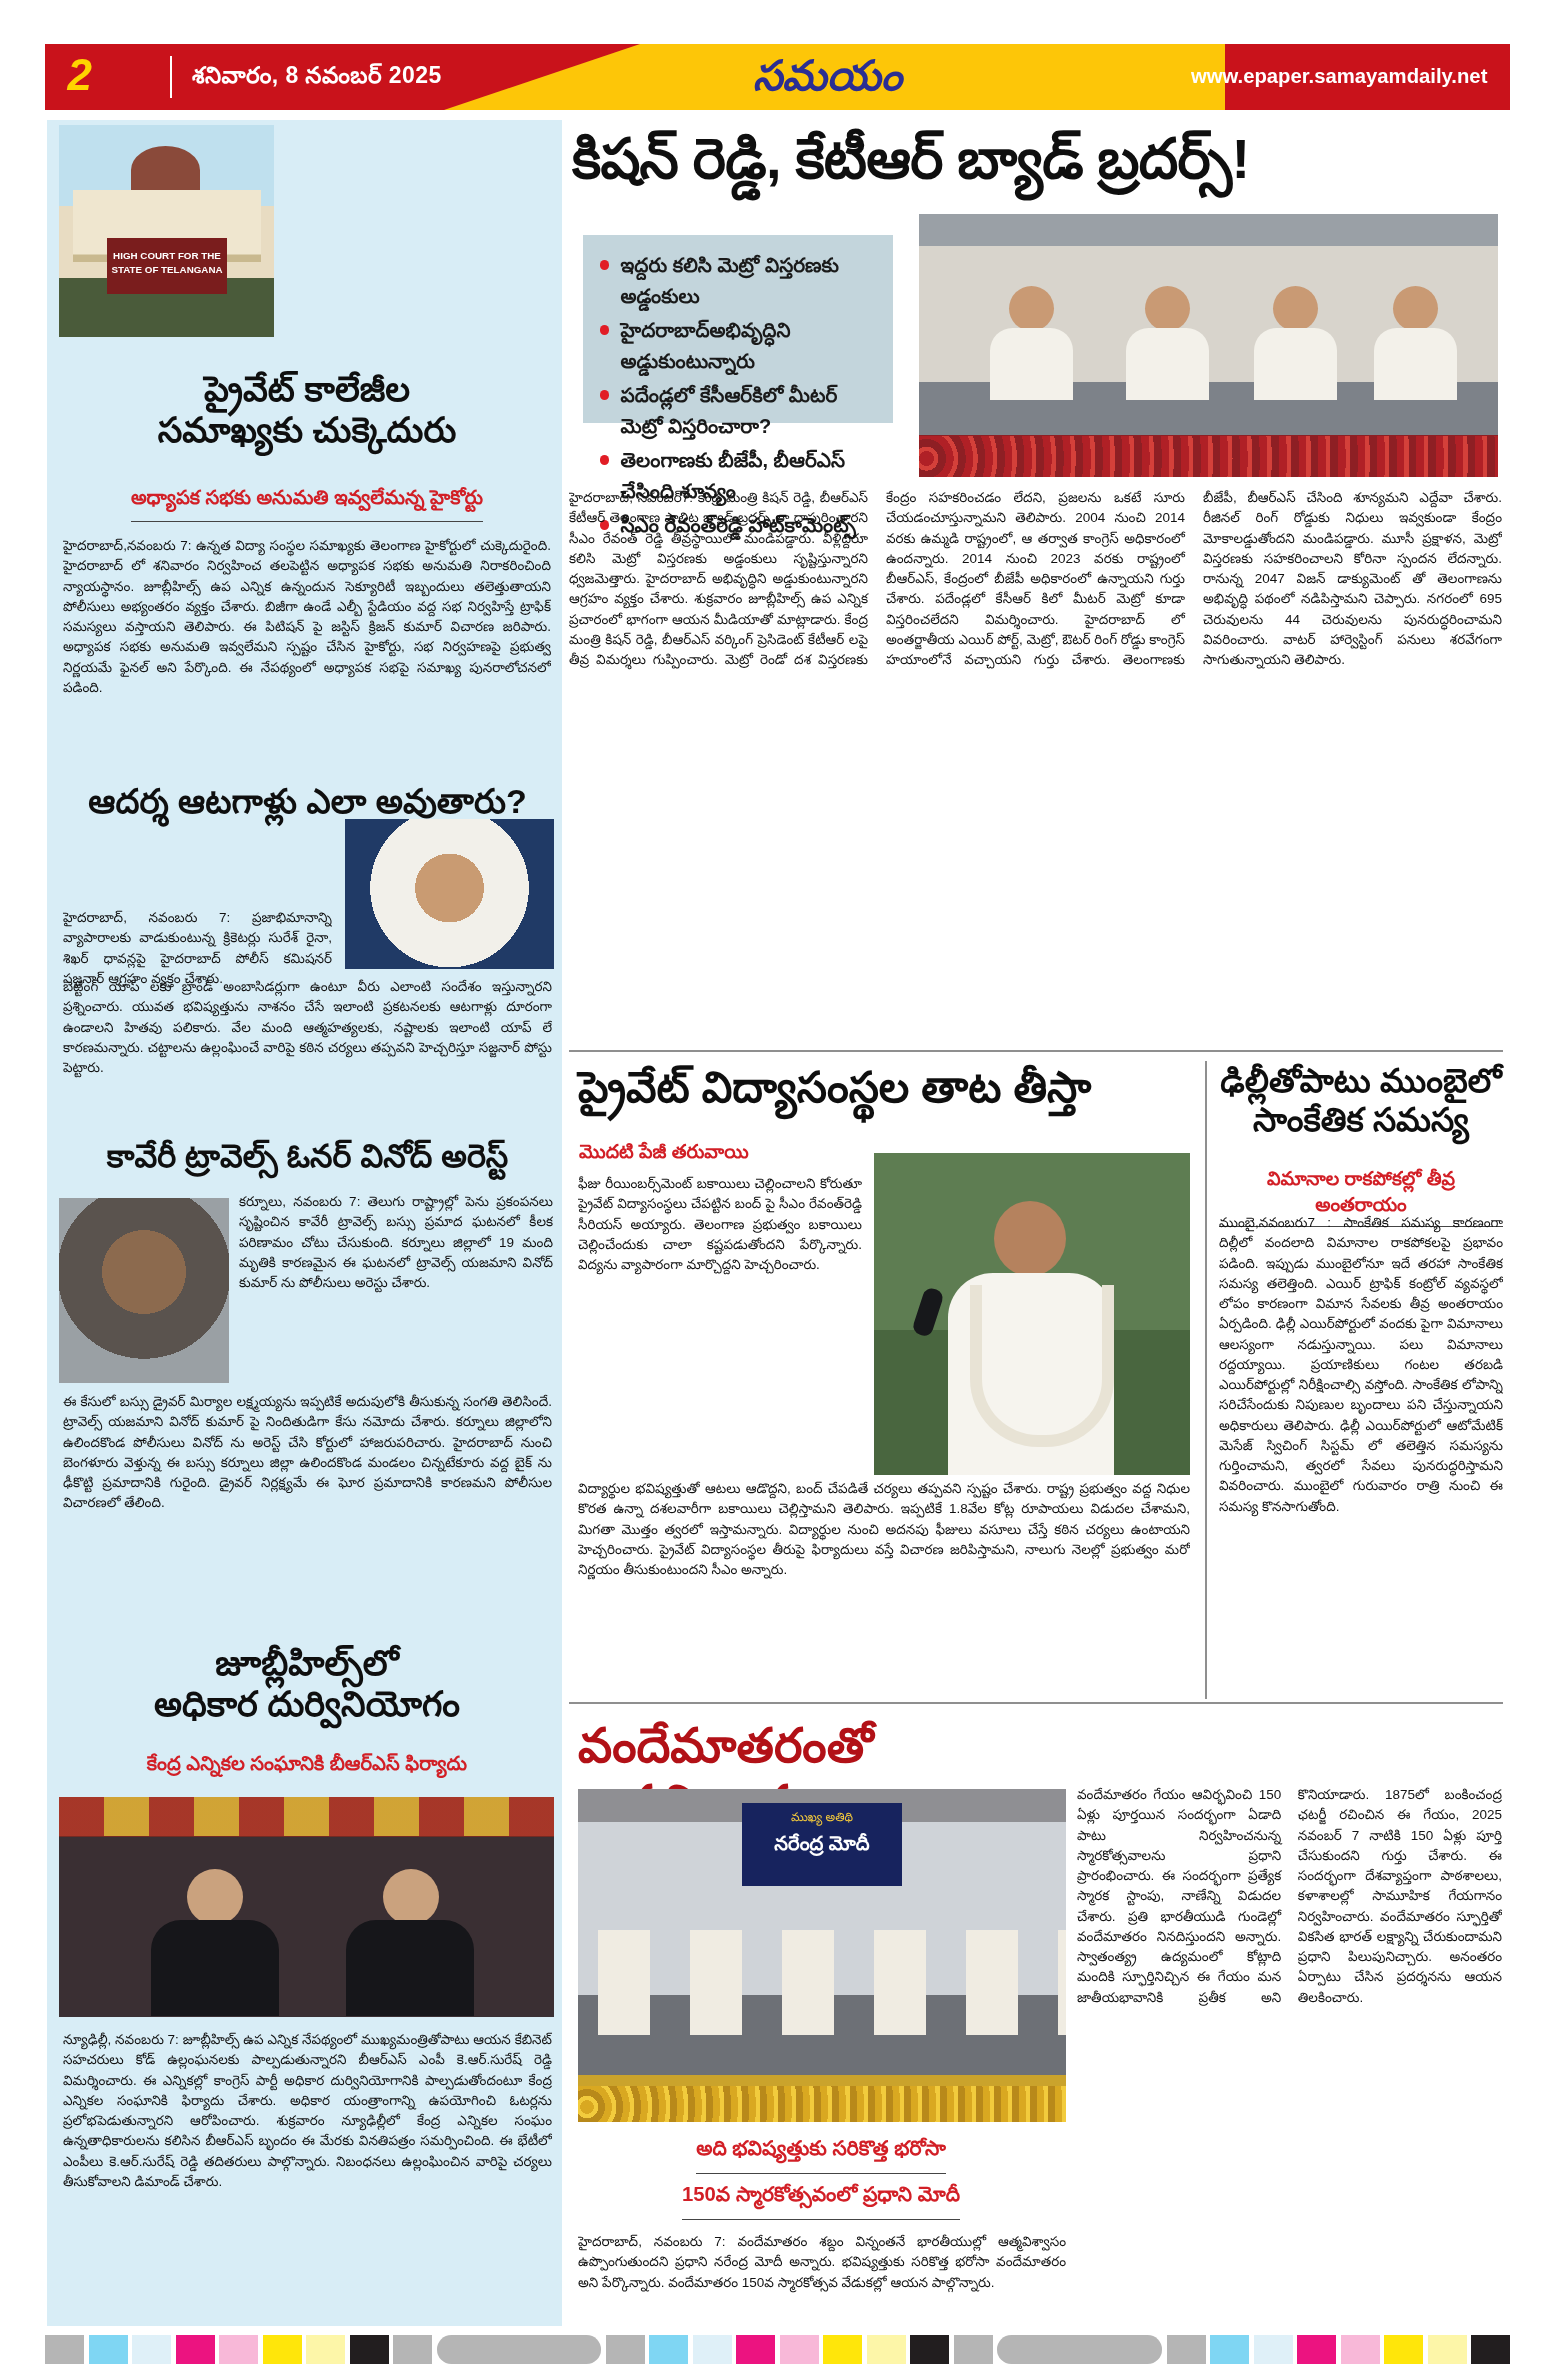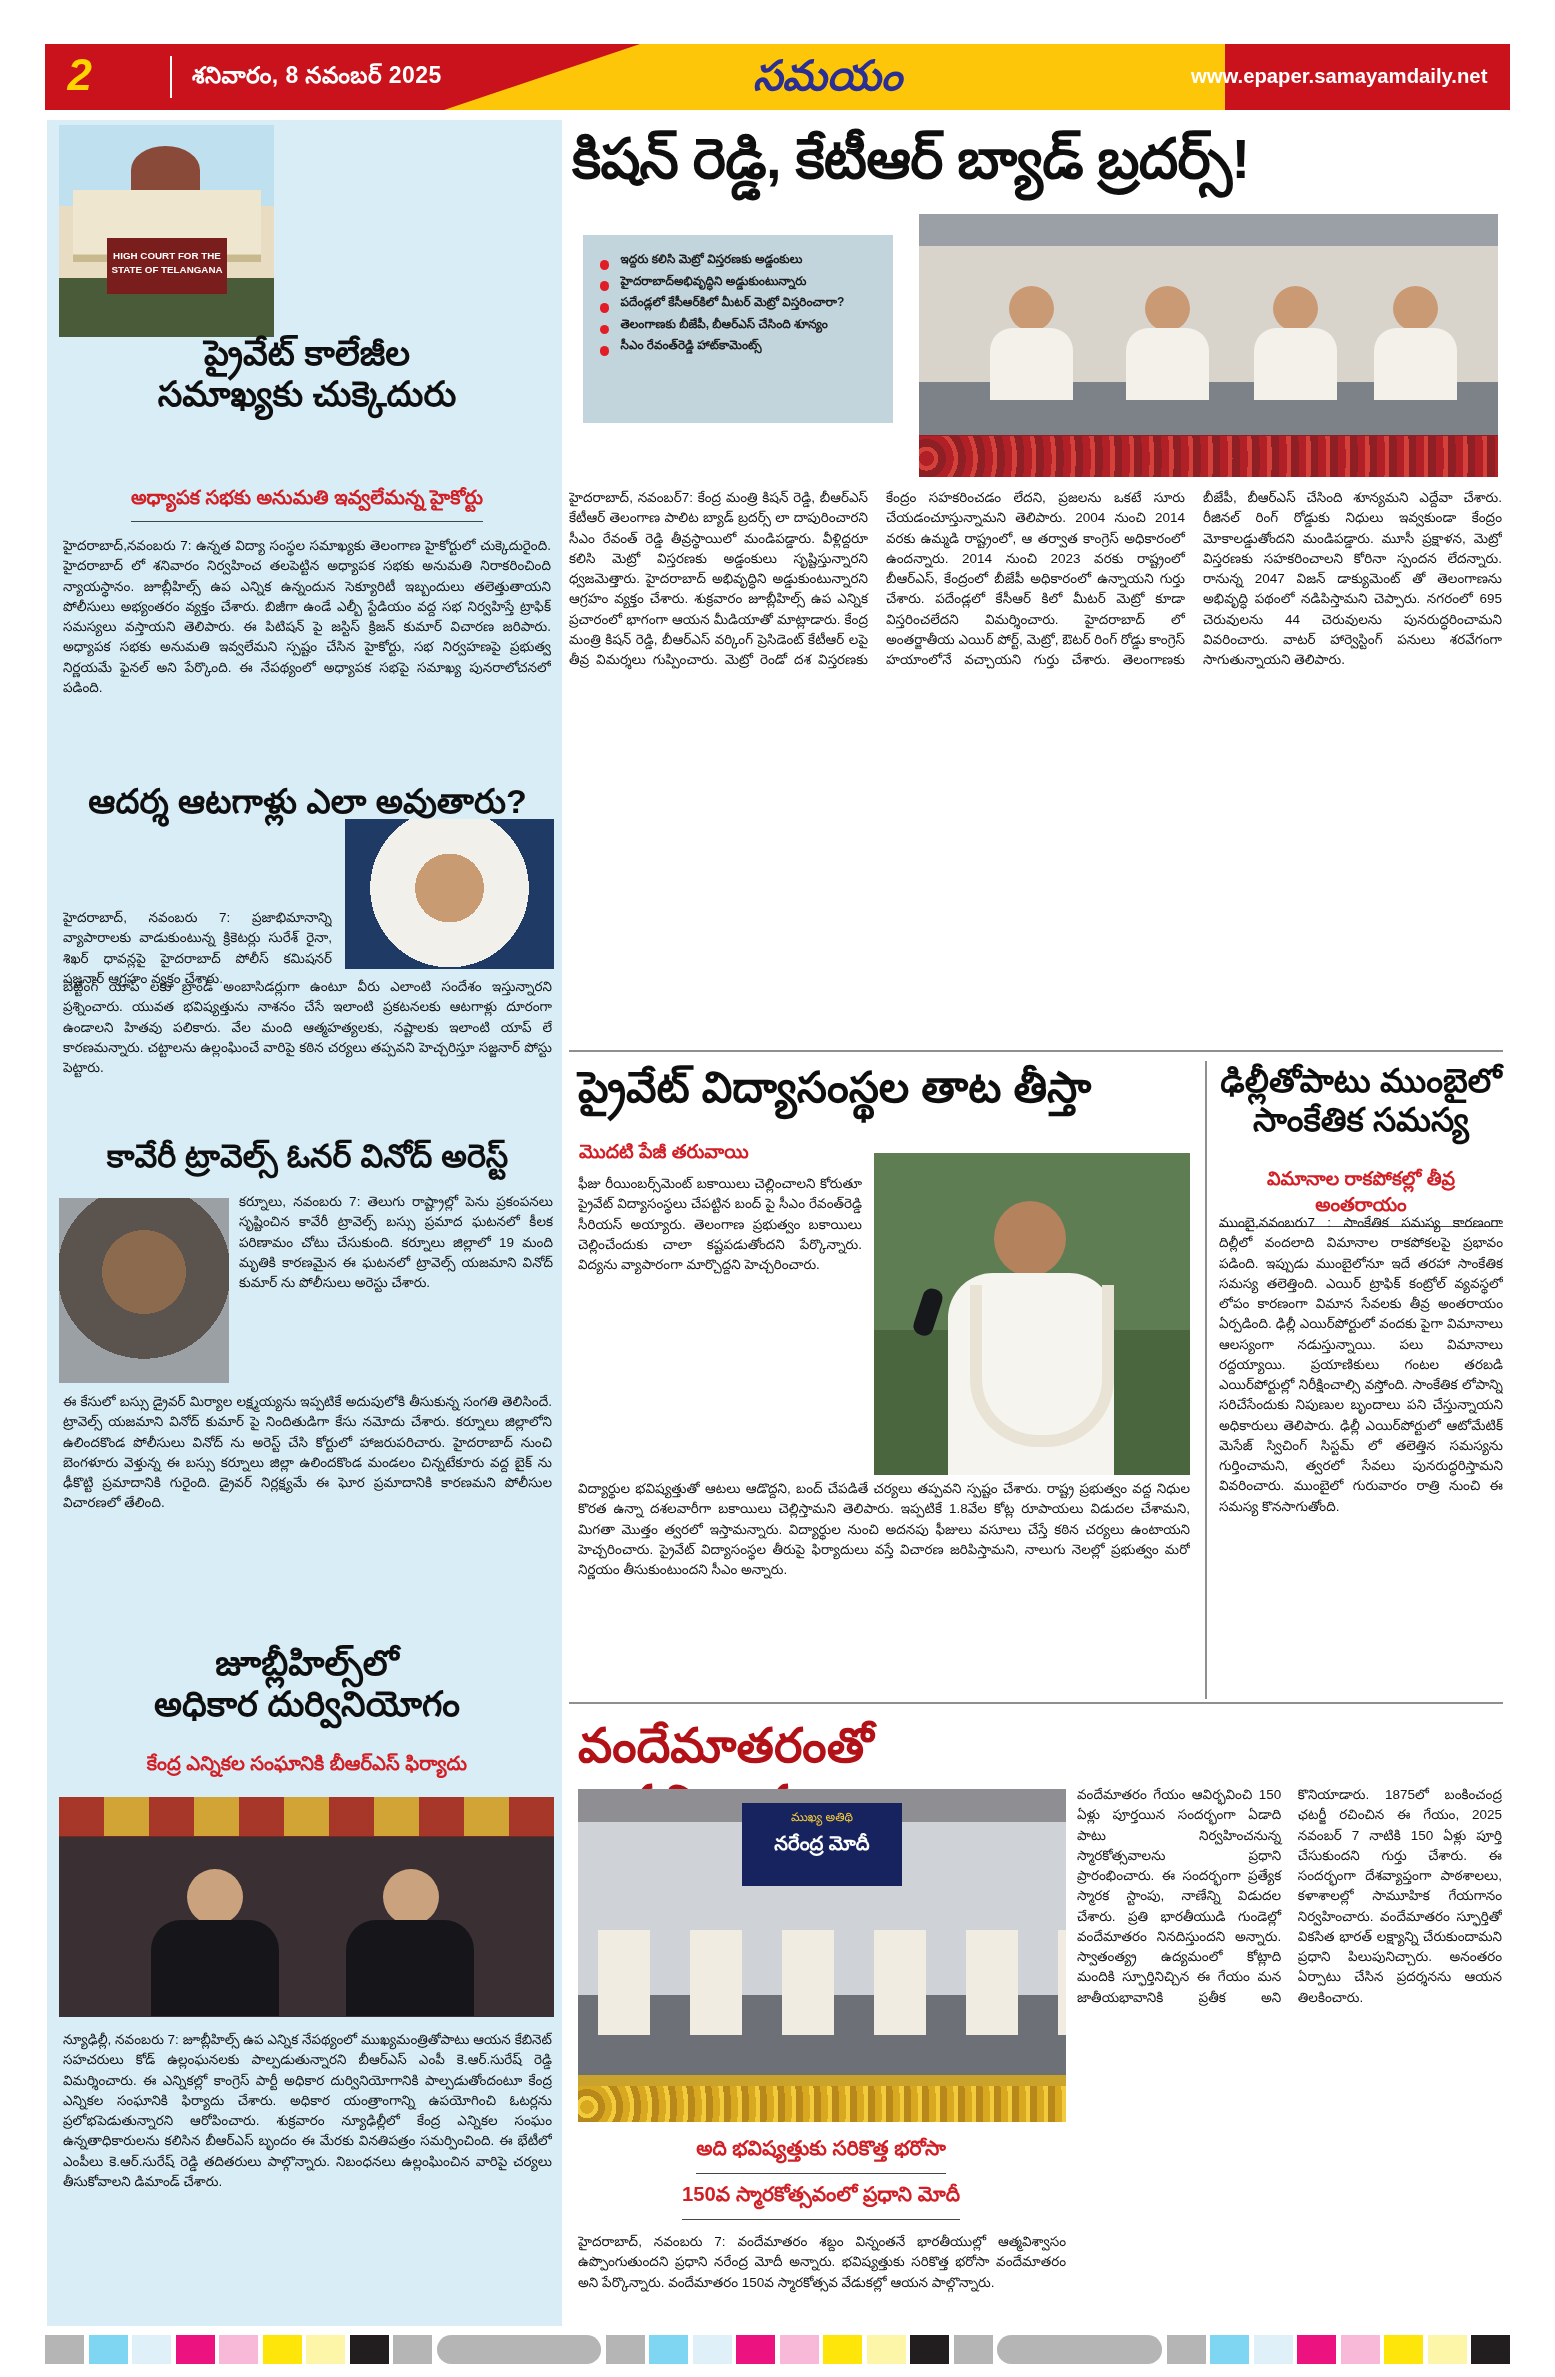--- a/index.html
+++ b/index.html
@@ -22,21 +22,21 @@
   .vline{position:absolute;width:1.5px;background:#8f8f8f;}
   
   #left-panel{position:absolute;left:47px;top:120px;width:515px;height:2206px;background:#d8edf6;}
   .photo{position:absolute;overflow:hidden;}
   #photo-highcourt{left:59px;top:125px;width:215px;height:212px;
      background:linear-gradient(180deg,#bfe0ee 0 38%,#e8dcc2 38% 72%,#4a5b3a 72% 100%);}
   #photo-highcourt .dome{position:absolute;left:72px;top:21px;width:69px;height:48px;border-radius:50% 50% 0 0;background:#8a4a3a;}
   #photo-highcourt .bldg{position:absolute;left:13.5px;top:65px;width:188px;height:72px;background:#efe6cf;box-shadow:inset 0 -7.5px 0 #c9b98f;}
   #hc-sign{position:absolute;left:48px;top:113px;width:120px;height:56px;background:#7a1d1d;color:#fff;
      font-size:9.8px;font-weight:bold;text-align:center;padding-top:10.5px;line-height:1.5;box-sizing:border-box;}
-  #hl-colleges{position:absolute;left:63px;top:332px;width:488px;text-align:center;font-size:35px;}
+  #hl-colleges{position:absolute;left:63px;top:368px;width:488px;text-align:center;font-size:35px;}
   #sub-colleges{position:absolute;left:63px;top:486px;width:488px;text-align:center;font-size:19.6px;}
   #sub-colleges span{display:inline-block;border-bottom:1.5px solid #444;padding-bottom:7.5px;}
   #body-colleges{position:absolute;left:63px;top:536px;width:488px;height:215px;overflow:hidden;}
   #hl-players{position:absolute;left:59px;top:757px;width:497px;text-align:center;font-size:34px;margin-top:24px;}
   #sub-players{position:absolute;left:63px;top:819px;width:278px;font-size:19px;border-bottom:1.5px solid #444;padding-bottom:9px;}
   #photo-commissioner{left:345px;top:819px;width:209px;height:150px;
      background:radial-gradient(circle at 50% 46%,#c99b72 0 26%,#f2f0ea 26% 60%,#203a66 60% 100%);}
   #body-players-a{position:absolute;left:63px;top:908px;width:269px;height:111px;overflow:hidden;}
   #body-players-b{position:absolute;left:63px;top:977px;width:489px;height:149px;overflow:hidden;}
   #hl-kaveri{position:absolute;left:59px;top:1138px;width:497px;text-align:center;font-size:32px;}
@@ -52,21 +52,21 @@
      background:repeating-linear-gradient(90deg,#b33a2a 0 45px,#e8c23a 45px 90px);opacity:.8;}
   #photo-jubilee .head1,#photo-jubilee .head2{position:absolute;top:72px;width:56px;height:56px;border-radius:50%;background:#caa27e;}
   #photo-jubilee .head1{left:128px;} #photo-jubilee .head2{left:324px;}
   #photo-jubilee .suit1,#photo-jubilee .suit2{position:absolute;top:123px;width:128px;height:96px;border-radius:30px 30px 0 0;background:#16161a;}
   #photo-jubilee .suit1{left:92px;} #photo-jubilee .suit2{left:287px;}
   #body-jubilee{position:absolute;left:63px;top:2030px;width:489px;height:286px;overflow:hidden;}
   
   #hl-main{position:absolute;left:572px;top:126px;width:933px;font-size:56px;letter-spacing:-0.8px;}
   #bullet-box{position:absolute;left:583px;top:235px;width:310px;height:188px;background:#c3d5dc;padding:15px 10.5px 9px 10.5px;box-sizing:border-box;}
   #bullet-box ul{margin:0;padding:0;list-style:none;}
-  #bullet-box li{position:relative;padding-left:27px;font-size:12px;font-weight:bold;line-height:1.55;margin-bottom:3px;}
+  #bullet-box li{position:relative;padding-left:27px;font-size:20px;font-weight:bold;line-height:1.55;margin-bottom:3px;}
   #bullet-box li::before{content:"";position:absolute;left:6px;top:9.8px;width:9.8px;height:9.8px;border-radius:50%;background:#e11d26;}
   #photo-stage{left:919px;top:214px;width:579px;height:263px;
      background:linear-gradient(180deg,#9aa0a6 0 12%,#d8d4cc 12% 64%,#7d8289 64% 84%,#8e1f24 84% 100%);}
   #photo-stage .p{position:absolute;top:72px;width:45px;height:45px;border-radius:50%;background:#c99a74;}
   #photo-stage .b{position:absolute;top:114px;width:83px;height:72px;border-radius:22.6px 22.6px 0 0;background:#f3f1ea;}
   #photo-stage .flowers{position:absolute;left:0;bottom:0;width:100%;height:41px;
      background:repeating-radial-gradient(circle at 7.5px 22.6px,#b02026 0 7.5px,#d4403a 7.5px 12px,#8e1f24 12px 19.6px);}
   #body-main{position:absolute;left:569px;top:488px;width:933px;height:540px;overflow:hidden;
      column-count:3;column-gap:18px;}
   

